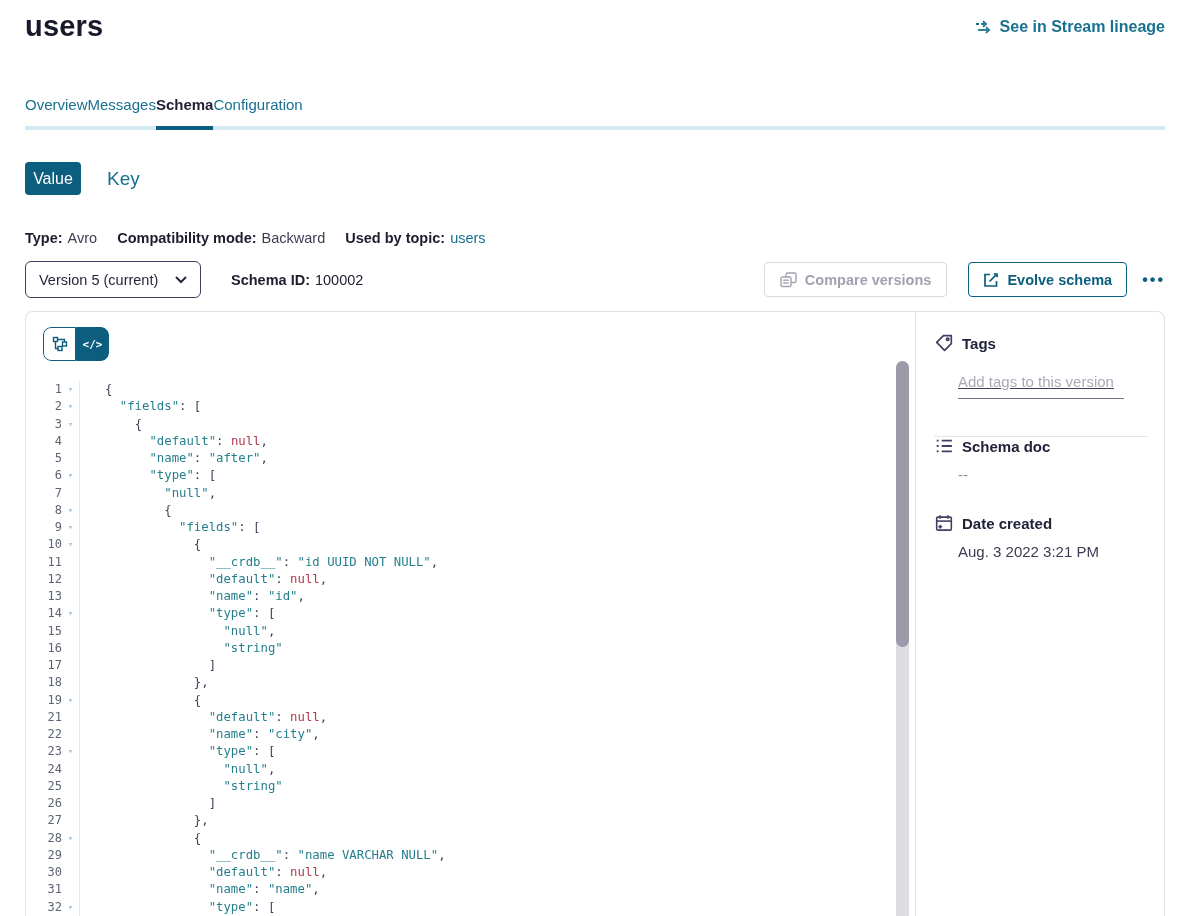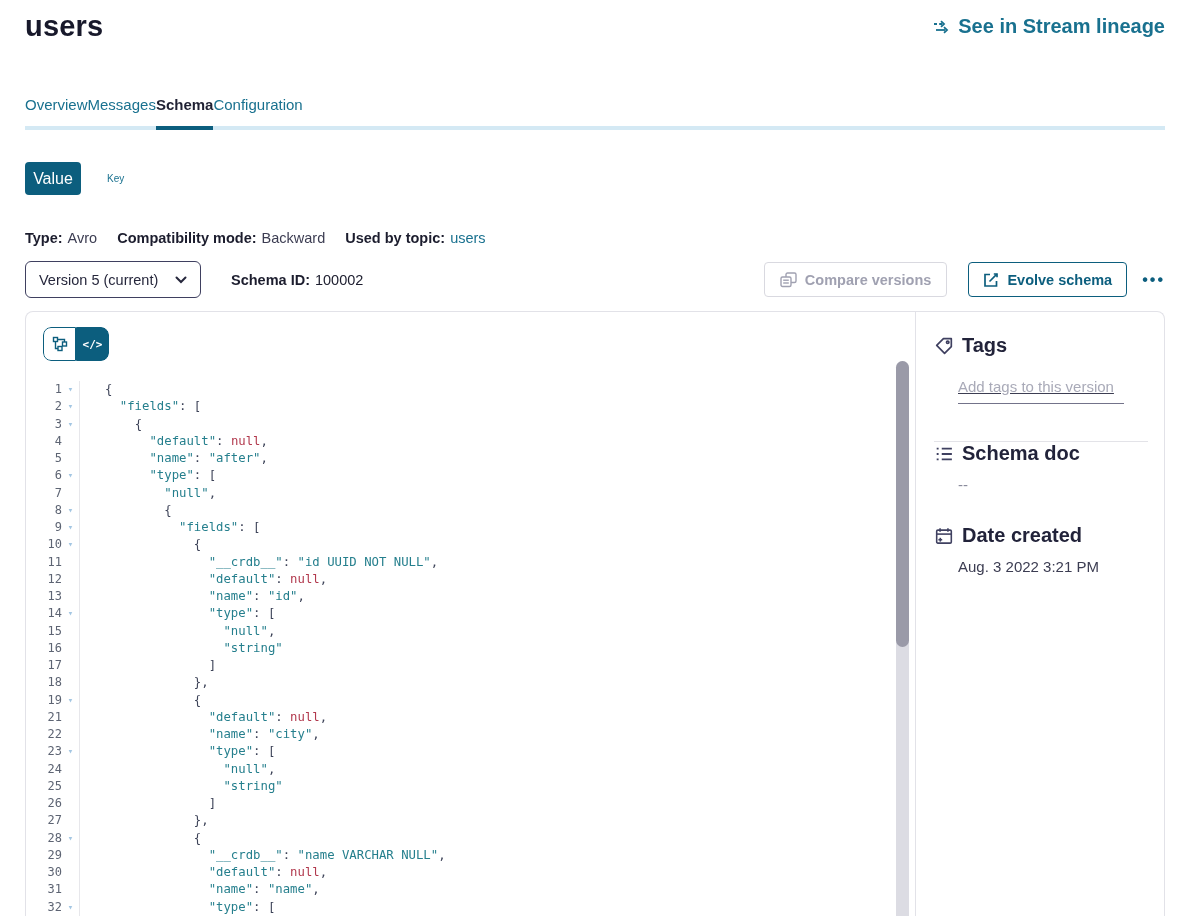--- a/index.html
+++ b/index.html
@@ -3,32 +3,32 @@
 <meta charset="utf-8">
 <style>
   * { box-sizing: border-box; margin: 0; padding: 0; }
   html,body { width:1189px; height:916px; overflow:hidden; background:#fff;
     font-family:"Liberation Sans", sans-serif; color:#1c1d2e; }
   .wrap { padding:0 24px 0 25px; }
 
   
   .hdr { display:flex; justify-content:space-between; align-items:center; margin-top:10px; }
   .title { font-size:29px; font-weight:bold; color:#18192b; letter-spacing:.2px; }
-  .lineage { display:flex; align-items:center; gap:7px; color:#19718f; font-size:20px; font-weight:bold; cursor:pointer; }
+  .lineage { display:flex; align-items:center; gap:7px; color:#19718f; font-size:16px; font-weight:bold; cursor:pointer; }
 
   
   .tabs { display:flex; margin-top:53px; border-bottom:4px solid #d4e9f4; }
   .tab { font-size:15px; color:#19718f; padding-bottom:13px; cursor:pointer; }
   .tab.active { color:#1f2133; font-weight:bold; border-bottom:4px solid #0c5e7e; margin-bottom:-4px; }
 
   
   .vk { display:flex; align-items:center; margin-top:32px; }
   .btn-value { background:#0c5e7e; color:#fff; font-size:16px; border:none; border-radius:4px;
     width:56px; height:33px; cursor:pointer; }
-  .key-link { color:#19718f; font-size:10px; margin-left:26px; cursor:pointer; }
+  .key-link { color:#19718f; font-size:19px; margin-left:26px; cursor:pointer; }
 
   
   .meta { display:flex; gap:20px; margin-top:35px; font-size:14.5px; }
   .meta .pair { display:flex; gap:5px; }
   .meta b { color:#1c1d2e; }
   .meta .val { color:#3c3d52; }
   .meta .link { color:#19718f; cursor:pointer; }
 
   
   .vbar { display:flex; align-items:center; margin-top:15px; }
@@ -61,21 +61,21 @@
   .cd { padding-left:25px; color:#3d4358; }
   .tk-k { color:#257f8d; } .tk-s { color:#257f8d; }
   .tk-x { color:#b23a4e; } .tk-p { color:#3d4358; }
 
   .sb-track { position:absolute; top:49px; right:6px; bottom:0; width:13px; background:#dcdce3; border-radius:7px; }
   .sb-thumb { position:absolute; top:0; left:0; width:13px; height:286px; background:#9a9aa8; border-radius:7px; }
 
   
   .sidebar { flex:0 0 249px; border-left:1px solid #e2e2e8; padding-top:22px; }
   .sb-head { display:flex; align-items:center; gap:9px; padding-left:19px; }
-  .sb-head .h { font-size:20px; font-weight:bold; color:#22233a; }
+  .sb-head .h { font-size:15px; font-weight:bold; color:#22233a; }
   .tag-input { display:block; margin:21px 24px 0 42px; width:166px; border:none;
     border-bottom:1.5px solid #73738a; padding-bottom:8px; font-size:15px; color:#3c3d52; outline:none;
     font-family:"Liberation Sans",sans-serif;text-decoration:underline; }
   .tag-input::placeholder { color:#a9aab8; }
   .sb-div { border:none; border-top:1px solid #e3e3e8; margin:37px 16px 0 18px; }
   .sb-val { margin:11px 0 0 42px; font-size:15px; color:#3c3d52; }
   .sb-val.dim { color:#8a8b9c; }
   .mt36 { } .mt30 { margin-top:31px; }
 </style>
 </head>

